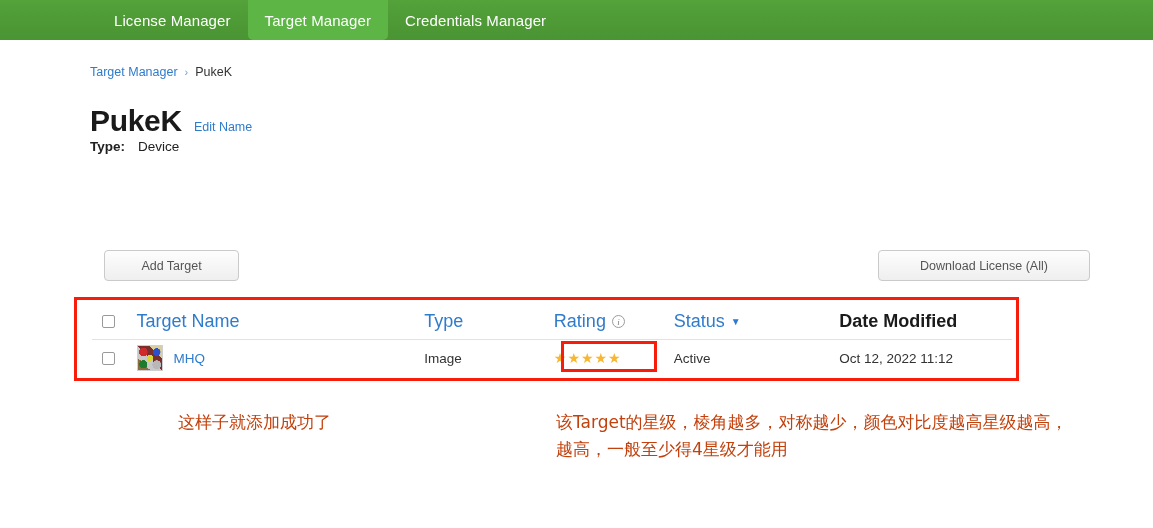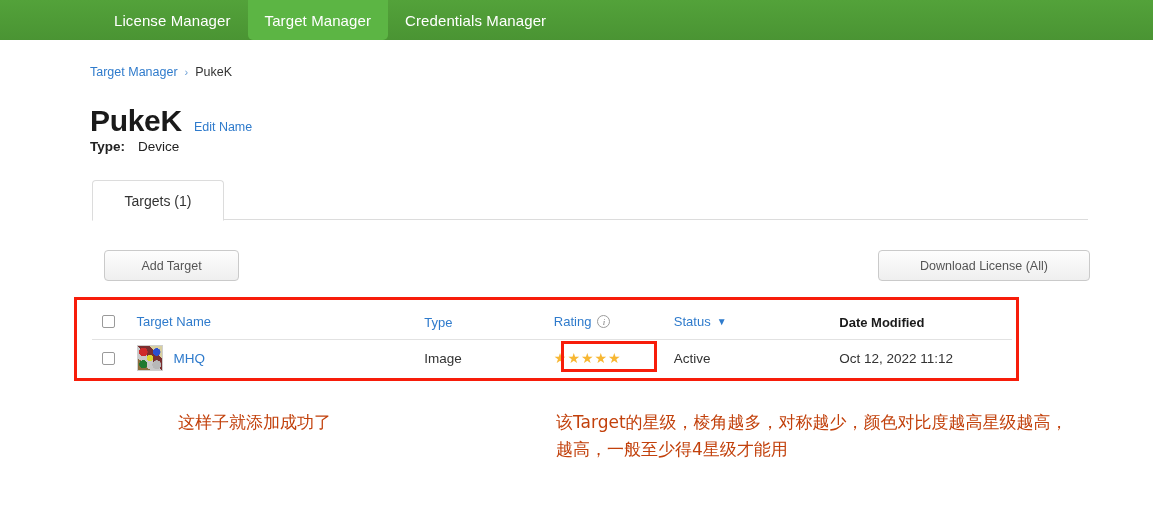--- a/index.html
+++ b/index.html
@@ -90,21 +90,21 @@
   }
   .t-row { display:flex; align-items:center; height:36px; }
   .t-head { border-bottom:1px solid #e2e2e2; }
   .c-check { width:46px; display:flex; align-items:center; padding-left:10px; }
   .c-name  { width:300px; display:flex; align-items:center; gap:11px; }
   .c-type  { width:135px; }
   .c-rating{ width:125px; display:flex; align-items:center; gap:6px;}
   .c-status{ width:135px; display:flex; align-items:center; gap:6px;}
   .c-date  { width:180px;margin-left:36px; }
 
-  .th { font-size:13px; color:#2f7bcc; cursor:pointer; }
+  .th { font-size:18px; color:#2f7bcc; cursor:pointer; }
   .th.plain { color:#1a1a1a; font-weight:bold; cursor:default; }
   .td { font-size:13.5px; color:#333; }
   .td.link { color:#2f7bcc; cursor:pointer; }
 
   .chk {
     width:13px; height:13px; border:1px solid #9a9a9a;
     background:#fff; border-radius:2px; display:block; cursor:pointer;
   }
 
   .info-i {
@@ -175,23 +175,20 @@
   </div>
 
   <div class="title-row">
     <span class="page-title">PukeK</span>
     <span class="edit-name">Edit Name</span>
   </div>
   <div class="type-row">
     <span class="lbl">Type:</span><span class="val">Device</span>
   </div>
 
-  <div class="tabs-wrap">
-    <div class="tab">Targets (1)</div>
-  </div>
 
   <div class="btn btn-add">Add Target</div>
   <div class="btn btn-download">Download License (All)</div>
 
   <div class="table-area">
 
     <div class="t-row t-head">
       <div class="c-check">
         <span class="chk"></span>
       </div>

